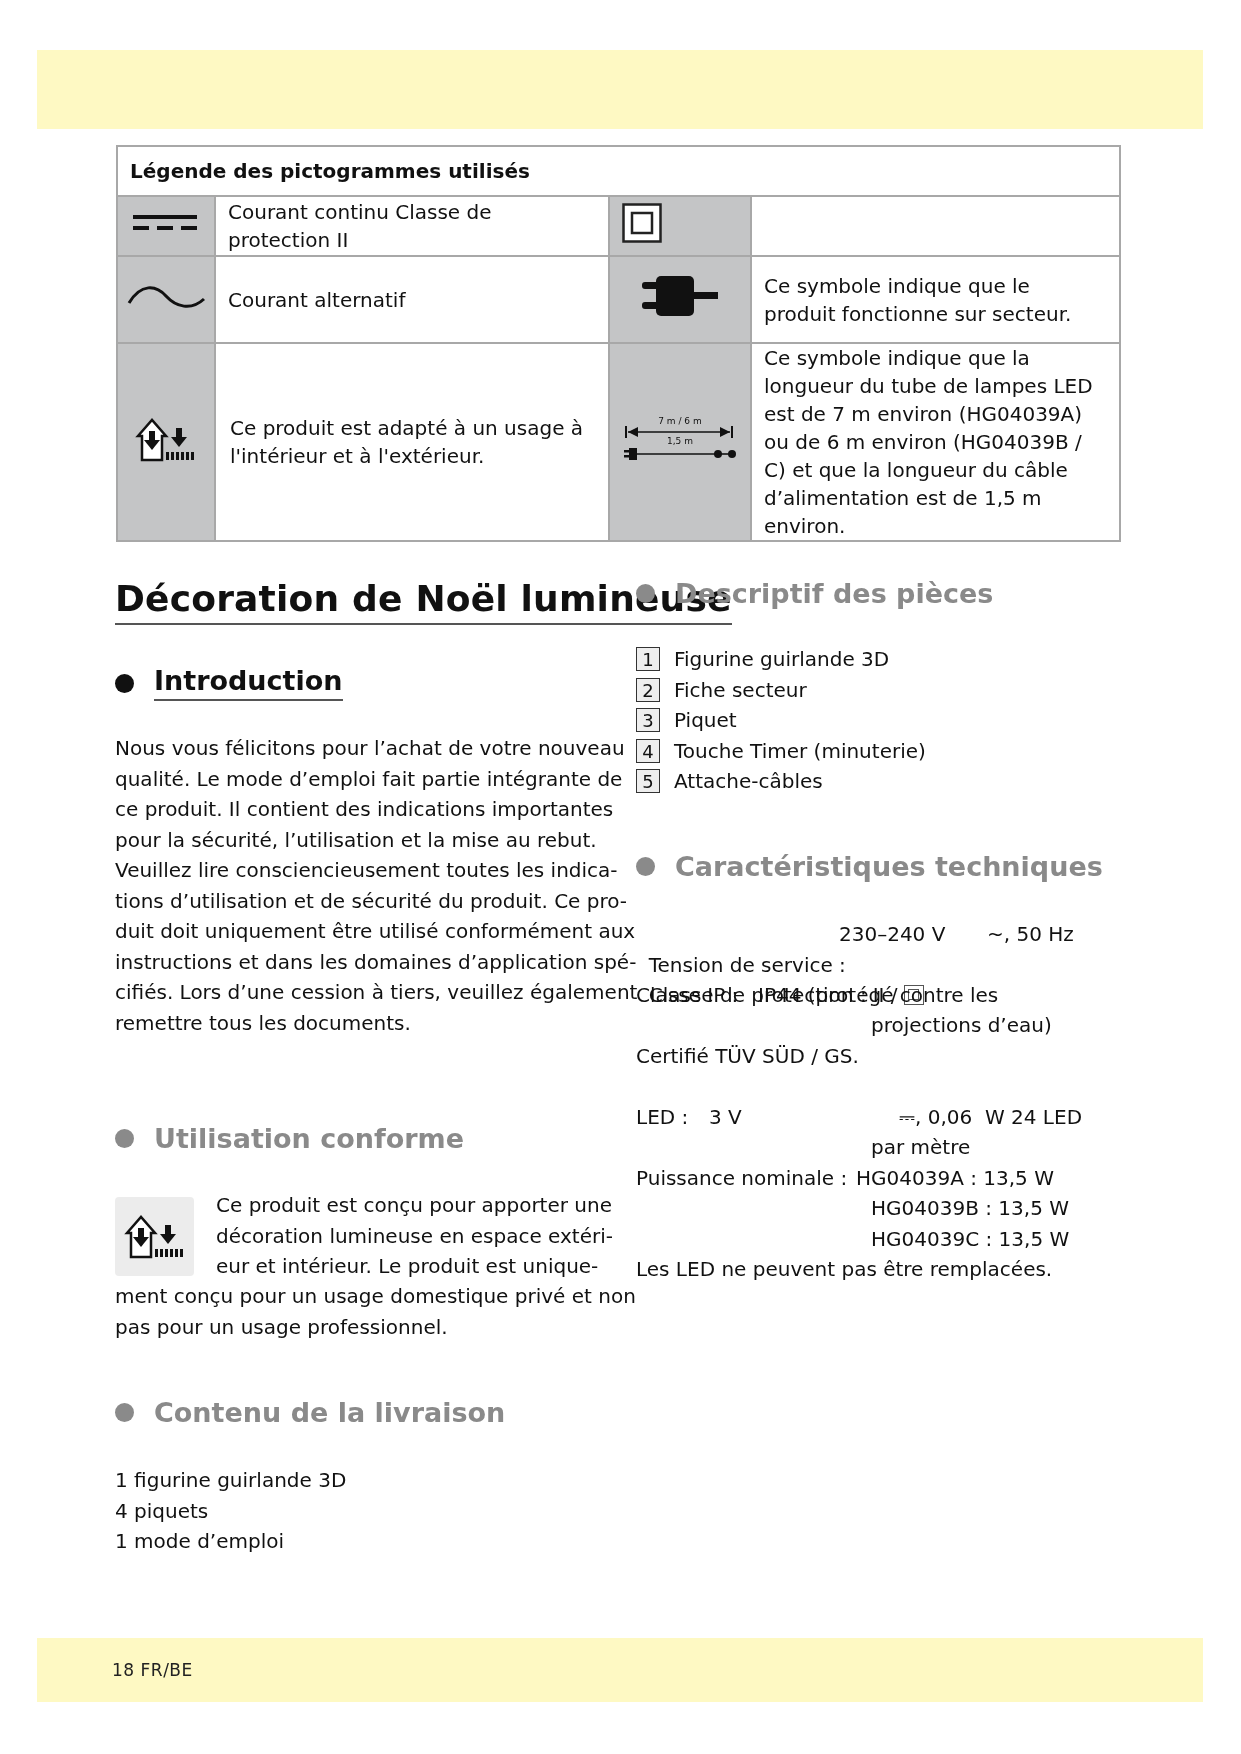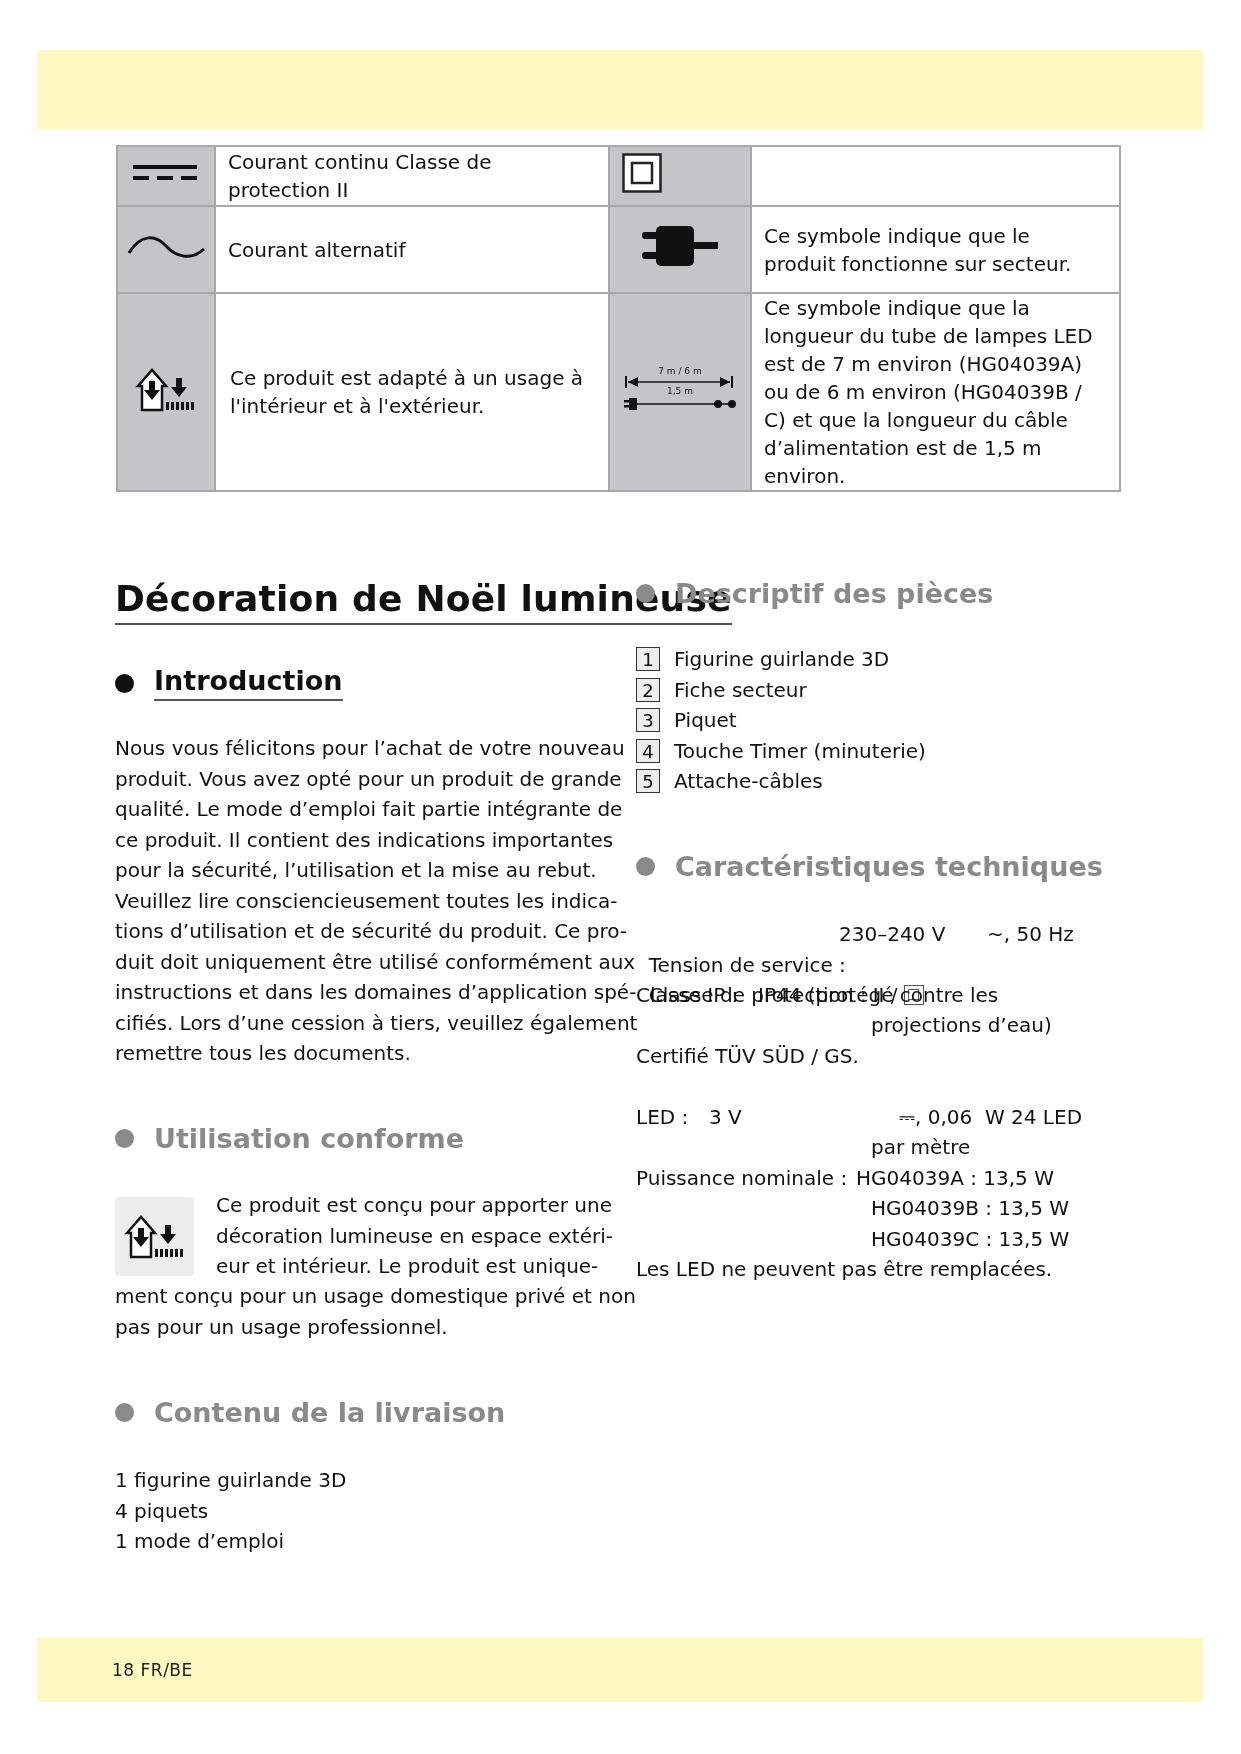--- a/index.html
+++ b/index.html
@@ -43,20 +43,23 @@
 
   .usage-icon-box { position:absolute; left:115px; top:1197px; width:79px; height:79px; background:#ececec; border-radius:4px; }
 </style>
 </head>
 <body>
 
 <div class="band header-band"></div>
 
 <table class="legend">
   <tbody>
+      <tr class="title-row">
+    <td colspan="4">Légende des pictogrammes utilisés</td>
+  </tr>
   <tr class="r1">
     <td class="icon" style="width:96px">
       <svg width="70" height="24" viewBox="0 0 70 24">
             <rect x="2" y="4" width="64" height="4" fill="#111"></rect>
             <rect x="2" y="15" width="16" height="4" fill="#111"></rect>
             <rect x="26" y="15" width="16" height="4" fill="#111"></rect>
             <rect x="50" y="15" width="16" height="4" fill="#111"></rect>
           </svg>
     </td>
     <td style="width:368px">Courant continu Classe de protection II</td>
@@ -129,21 +132,20 @@
 
 <div class="main-title">Décoration de Noël lumineuse</div>
 
 <div class="h-sec black" style="left:115px; top:665px;">
   <span class="dot"></span>
   <span class="txt">Introduction</span>
 </div>
 
 <div class="col-left lines" style="top:733px;">
   <div>Nous vous félicitons pour l’achat de votre nouveau</div>
-  <div>produit. Vous avez opté pour un produit de grande</div>
   <div>qualité. Le mode d’emploi fait partie intégrante de</div>
   <div>ce produit. Il contient des indications importantes</div>
   <div>pour la sécurité, l’utilisation et la mise au rebut.</div>
   <div>Veuillez lire consciencieusement toutes les indica-</div>
   <div>tions d’utilisation et de sécurité du produit. Ce pro-</div>
   <div>duit doit uniquement être utilisé conformément aux</div>
   <div>instructions et dans les domaines d’application spé-</div>
   <div>cifiés. Lors d’une cession à tiers, veuillez également</div>
   <div>remettre tous les documents.</div>
 </div>

